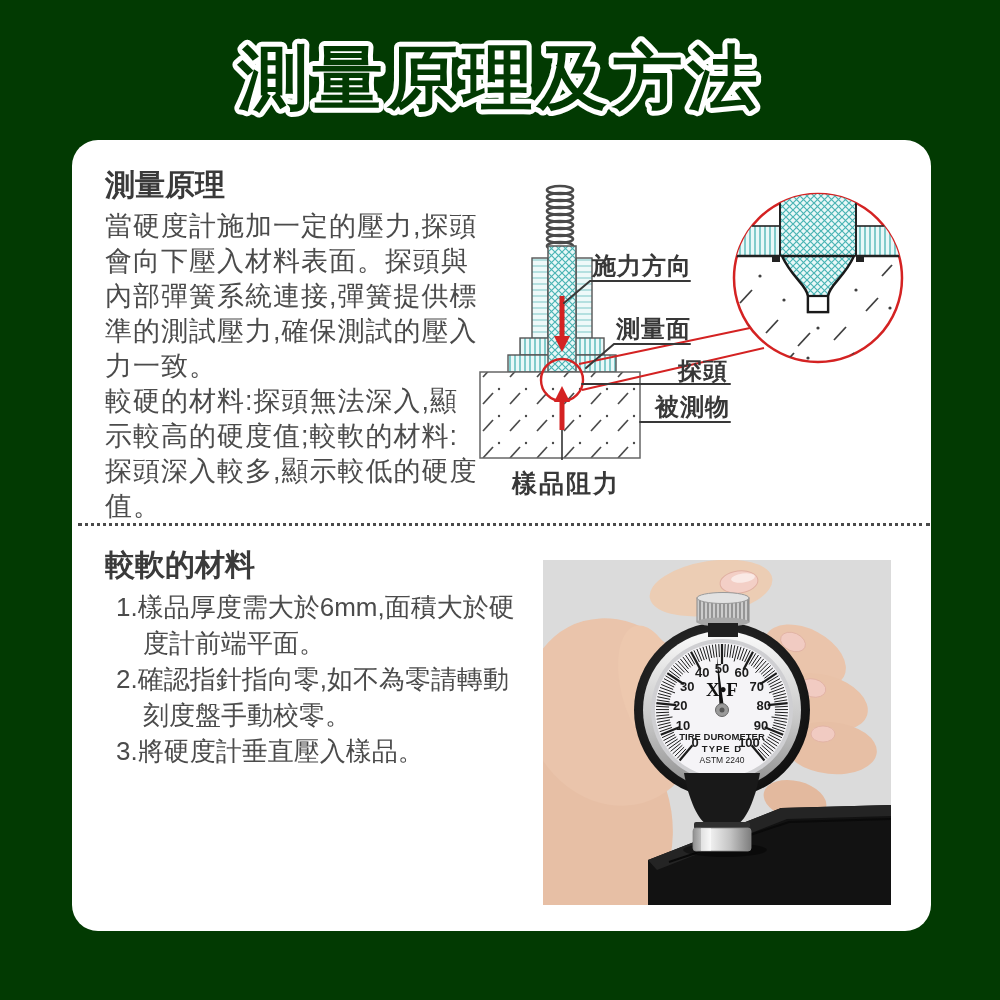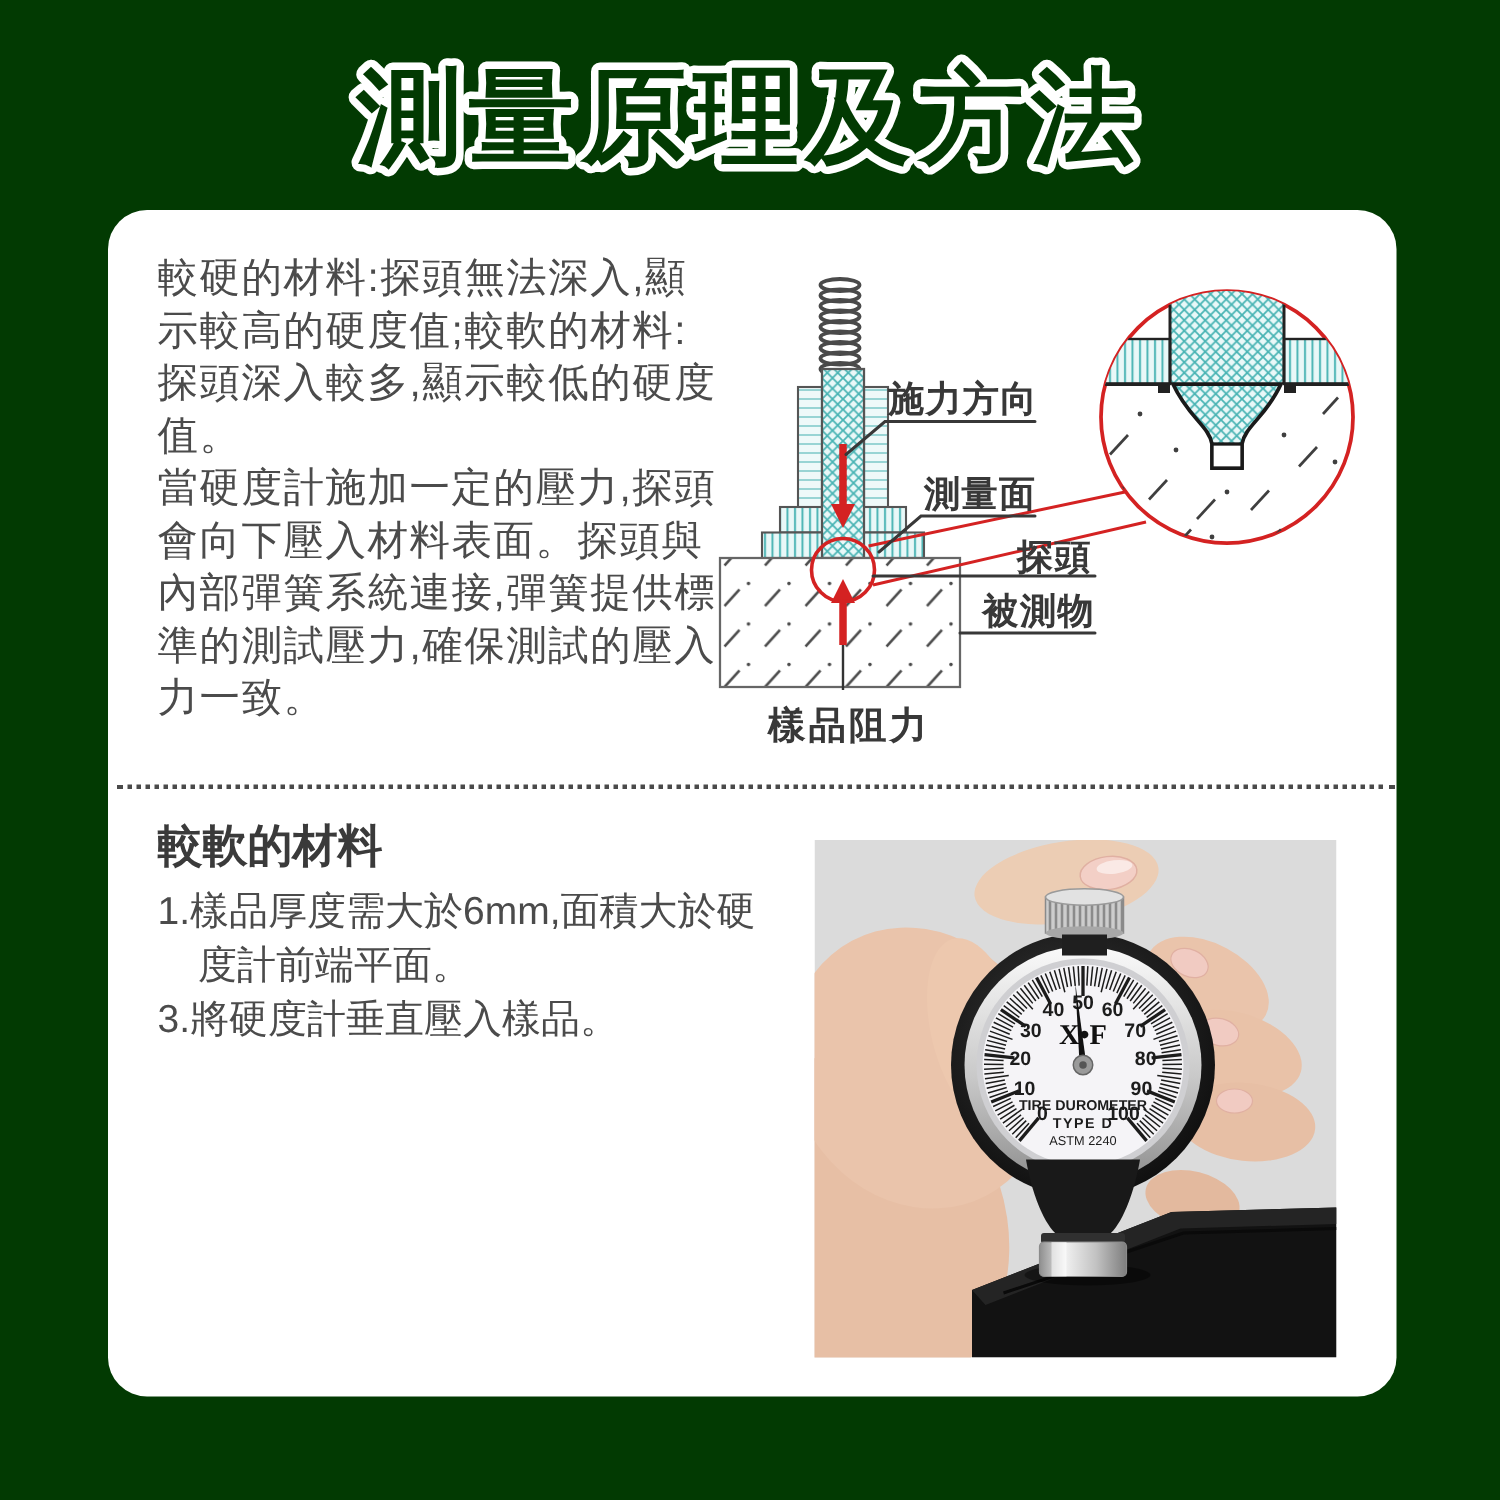--- a/index.html
+++ b/index.html
@@ -12,43 +12,44 @@
   .card{
     position:absolute;left:72px;top:140px;width:859px;height:791px;
     background:#ffffff;border-radius:26px;
   }
   .principle-text{position:absolute;left:105px;top:168px;width:376px;color:#4b4b4b;}
   .sec-heading{margin:0 0 7px 0;font-size:30px;line-height:34px;font-weight:bold;color:#3a3a3a;}
   .principle-text .para{font-size:27px;line-height:35px;letter-spacing:1px;word-break:break-all;}
   .diagram-svg{position:absolute;left:478px;top:168px;width:440px;height:336px;}
   .dot-sep{position:absolute;left:78px;top:523px;width:852px;height:0;border-top:3px dotted #4a4a4a;}
   .method-block{position:absolute;left:105px;top:548px;width:412px;color:#4b4b4b;}
-  .method-list{margin:6px 0 0 0;padding:0;list-style:none;width:408px;}
+  .method-list{margin:6px 0 0 11px;padding:0;list-style:none;width:408px;}
   .method-list li{
     font-size:26px;line-height:36px;word-break:break-all;
     padding-left:27px;text-indent:-27px;
   }
   .photo-svg{position:absolute;left:543px;top:560px;width:348px;height:345px;}
   .dg-label{font-size:24px;font-weight:bold;fill:#383838;letter-spacing:1px;}
   .dg-label-big{font-size:25px;font-weight:bold;fill:#383838;letter-spacing:2px;}
   .dial-num{font-size:13px;font-weight:bold;fill:#1c1c1c;}
   .dial-small{fill:#1c1c1c;}
 </style>
 </head>
 <body>
 
 <svg class="title-svg" viewBox="0 0 1000 112">
   <text x="500" y="86" text-anchor="middle" font-family="Liberation Sans, sans-serif" font-size="70" font-weight="bold" letter-spacing="5" fill="#023A02" stroke="#ffffff" stroke-width="10" stroke-linejoin="round" paint-order="stroke fill">測量原理及方法</text>
 </svg>
 
 <div class="card"></div>
 
 <div class="principle-text">
+  <h3 class="sec-heading">測量原理</h3>
+  <div class="para">當硬度計施加一定的壓力,探頭會向下壓入材料表面。探頭與內部彈簧系統連接,彈簧提供標準的測試壓力,確保測試的壓入力一致。</div>
   <div class="para">較硬的材料:探頭無法深入,顯示較高的硬度值;較軟的材料:探頭深入較多,顯示較低的硬度值。</div>
-  <div class="para">當硬度計施加一定的壓力,探頭會向下壓入材料表面。探頭與內部彈簧系統連接,彈簧提供標準的測試壓力,確保測試的壓入力一致。</div>
 </div>
 
 <svg class="diagram-svg" viewBox="0 0 440 336">
   <defs>
     <pattern id="xhatch" width="7" height="7" patternUnits="userSpaceOnUse">
       <rect width="7" height="7" fill="#e9f8f8"></rect>
       <path d="M0,0 L7,7 M7,0 L0,7" stroke="#49b4b4" stroke-width="1.2"></path>
     </pattern>
     <pattern id="vstripe" width="5" height="8" patternUnits="userSpaceOnUse">
       <rect width="5" height="8" fill="#e9f8f8"></rect>
@@ -158,20 +159,21 @@
     <text class="dg-label-big" x="34" y="324">樣品阻力</text>
   </g>
 </svg>
 
 <div class="dot-sep"></div>
 
 <div class="method-block">
   <h3 class="sec-heading">較軟的材料</h3>
   <ol class="method-list" id="method-list">
       <li>1.樣品厚度需大於6mm,面積大於硬度計前端平面。</li>
+      <li>2.確認指針指向零,如不為零請轉動刻度盤手動校零。</li>
       <li>3.將硬度計垂直壓入樣品。</li>
     </ol>
 </div>
 
 <svg class="photo-svg" viewBox="0 0 348 345">
   <defs>
     <radialGradient id="bodyGrad" cx="45%" cy="40%" r="65%">
       <stop offset="0%" stop-color="#3c3c3c"></stop>
         <stop offset="100%" stop-color="#0d0d0d"></stop>
     </radialGradient>

